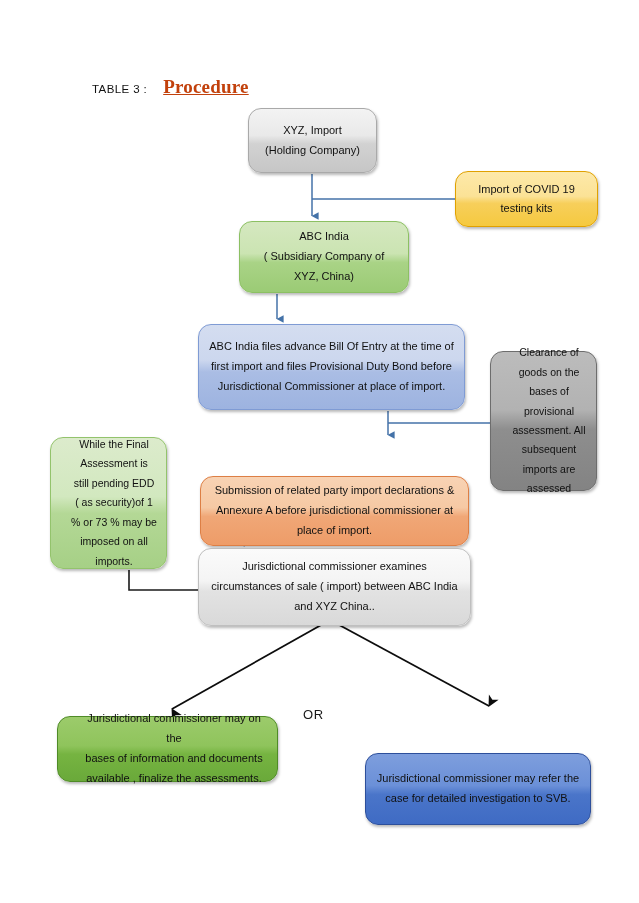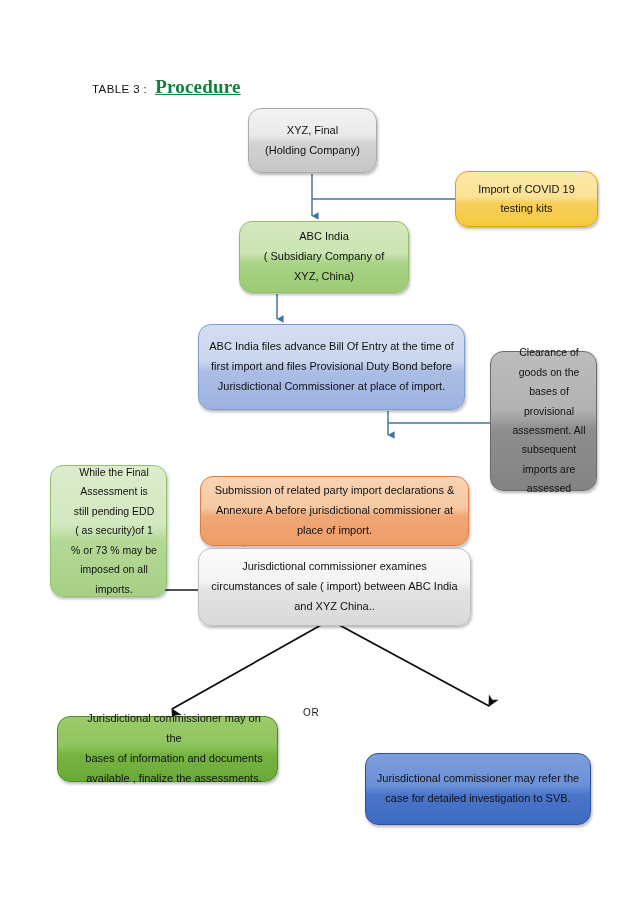--- a/index.html
+++ b/index.html
@@ -23,35 +23,35 @@
     height: 903px;
   }
 
   
   .title-wrap {
     position: absolute;
     left: 92px;
     top: 76px;
     display: flex;
     align-items: baseline;
-    gap: 8px;
+    gap: 16px;
     white-space: nowrap;
   }
   .title-label {
     font-family: "Liberation Sans", sans-serif;
     font-size: 11.5px;
     letter-spacing: .4px;
     color: #111;
   }
   .title-main {
     font-family: "Liberation Serif", serif;
     font-size: 19px;
     font-weight: bold;
     text-decoration: underline;
-    color: #15803d;
+    color: #c2410c;
     letter-spacing: .2px;
   }
 
   
   #links {
     position: absolute;
     left: 0; top: 0;
     width: 639px;
     height: 903px;
     pointer-events: none;
@@ -81,21 +81,20 @@
     border: 1px solid #a9a9a9;
   }
   
   .n-green {
     background: linear-gradient(180deg,#d5e8c0 0%, #cbe4b2 45%, #a9d386 58%, #9bcb75 100%);
     border: 1px solid #8cc063;
   }
   .n-green-soft {
     background: linear-gradient(180deg,#dcebcc 0%, #d2e8bf 45%, #b4d896 58%, #a6d086 100%);
     border: 1px solid #93c36c;
-    margin-top: 28px;
   }
   
   .n-green-strong {
     background: linear-gradient(180deg,#9ccb6b 0%, #8fc45c 45%, #76b441 58%, #6aa93a 100%);
     border: 1px solid #4f8b27;
     padding-left: 22px;
   }
   
   .n-yellow {
     background: linear-gradient(180deg,#fde9a9 0%, #fbe296 45%, #f7cf5b 58%, #f5c93f 100%);
@@ -142,21 +141,21 @@
 
   #node-boe, #node-submission, #node-examines,
   #node-finalize, #node-svb, #node-abc { line-height: 1.8; }
 
   #node-clearance, #node-edd { line-height: 1.85; font-size: 10.5px; padding-left: 20px; }
 
   .or-label {
     position: absolute;
     left: 303px;
     top: 707px;
-    font-size: 10px;
+    font-size: 13px;
     letter-spacing: .6px;
     color: #1a1a1a;
   }
 </style>
 </head>
 <body>
 
 <div id="canvas">
 
   <div class="title-wrap">
@@ -202,21 +201,21 @@
 
     <g>
       <path d="M330,620 L172,709" stroke="#0d0d0d" stroke-width="1.8" fill="none" marker-end="url(#ar-black)"></path>
     </g>
     <g>
       <path d="M330,620 L489,706" stroke="#0d0d0d" stroke-width="1.8" fill="none" marker-end="url(#ar-black)"></path>
     </g>
   </svg>
 
   <div class="node n-gray-dark" id="node-xyz">
-    <span class="line">XYZ, Final</span>
+    <span class="line">XYZ, Import</span>
     <span class="line">(Holding Company)</span>
   </div>
 
   <div class="node n-yellow" id="node-covid">
     <span class="line">Import of COVID 19</span>
     <span class="line">testing kits</span>
   </div>
 
   <div class="node n-green" id="node-abc">
     <span class="line">ABC India</span>

